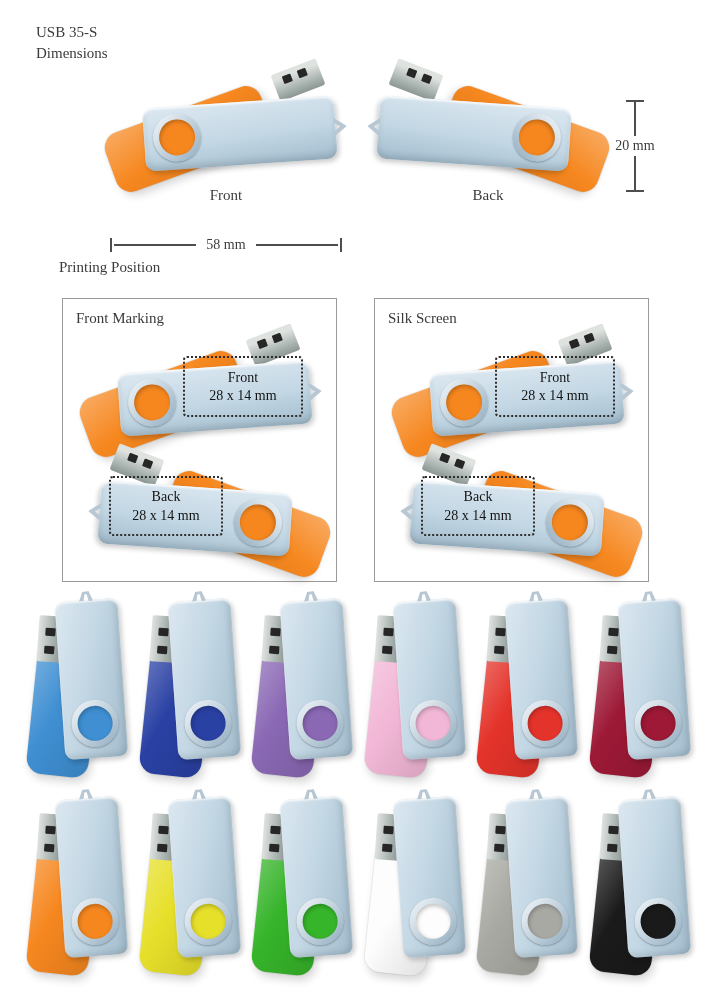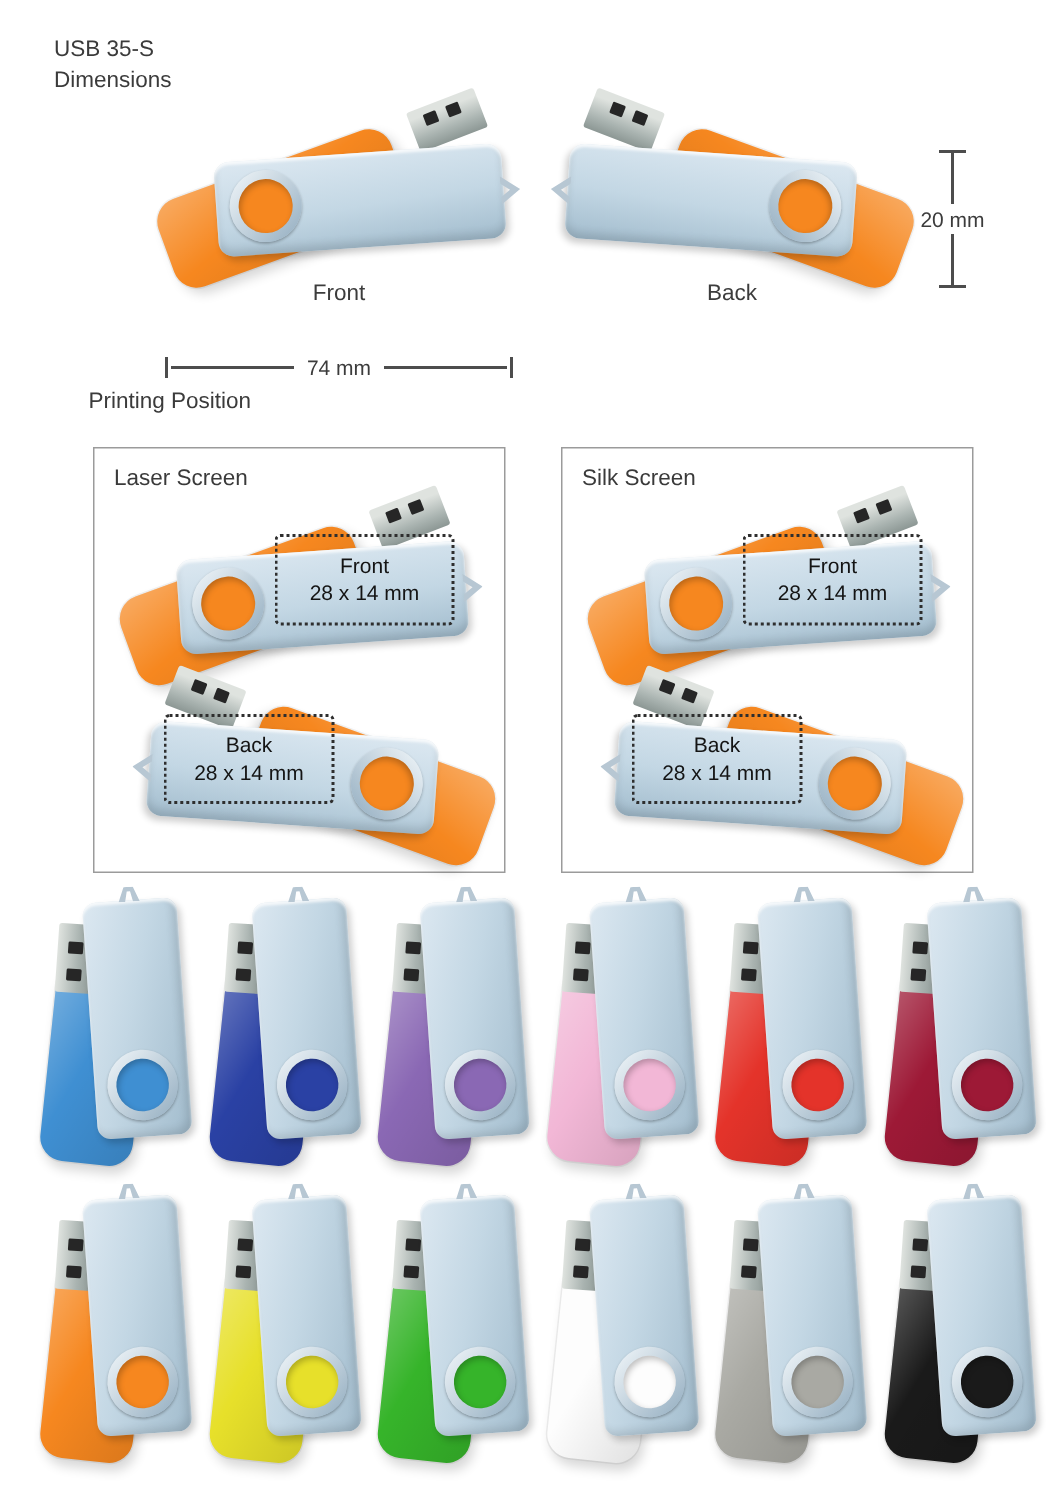--- a/index.html
+++ b/index.html
@@ -1,17 +1,17 @@
 <!DOCTYPE html>
 <html><head>
 <meta charset="utf-8">
 <style>
   html,body{margin:0;padding:0;background:#fff;}
   .scr{position:relative;width:709px;height:993px;background:#ffffff;overflow:hidden;
-       font-family:Liberation Sans, sans-serif;color:#3b3b3b;}
+       font-family:Liberation Serif, serif;color:#3b3b3b;}
   
   .ttl{position:absolute;left:36px;top:22px;font-size:15px;line-height:21px;color:#3b3b3b;}
   .cap{position:absolute;text-align:center;font-size:15px;color:#3c3c3c;}
   .sect{position:absolute;left:59px;top:259px;font-size:15px;color:#3b3b3b;}
   
   .dimv{position:absolute;left:592px;top:100px;width:86px;height:92px;}
   .dimv .t{position:absolute;left:34px;width:18px;height:2px;background:#4d4d4d;top:0;}
   .dimv .t.b{top:90px;}
   .dimv .seg{position:absolute;left:42px;width:2px;background:#4d4d4d;}
   .dimv .s1{top:2px;height:34px;}
@@ -122,29 +122,29 @@
     <span class="t"></span>
     <span class="seg s1"></span>
     <span class="lbl">20 mm</span>
     <span class="seg s2"></span>
     <span class="t b"></span>
   </div>
 
   <div class="dimh">
     <span class="t"></span>
     <span class="line l1"></span>
-    <span class="lbl">74 mm</span>
+    <span class="lbl">58 mm</span>
     <span class="line l2"></span>
     <span class="t r"></span>
   </div>
 
   <span class="sect">Printing Position</span>
 
   <div class="pbox" style="left:62px">
-    <span class="plabel">Laser Screen</span>
+    <span class="plabel">Front Marking</span>
     <div class="usb-h" style="left: 16px; top: 26px; --c: #f6871f;">
         <span class="gfx">
           <span class="hbody"></span>
           <span class="hconn">
             <i class="nt n1"></i>
             <i class="nt n2"></i>
           </span>
           <span class="hclip">
             <span class="hloop"></span>
             <span class="hring">

